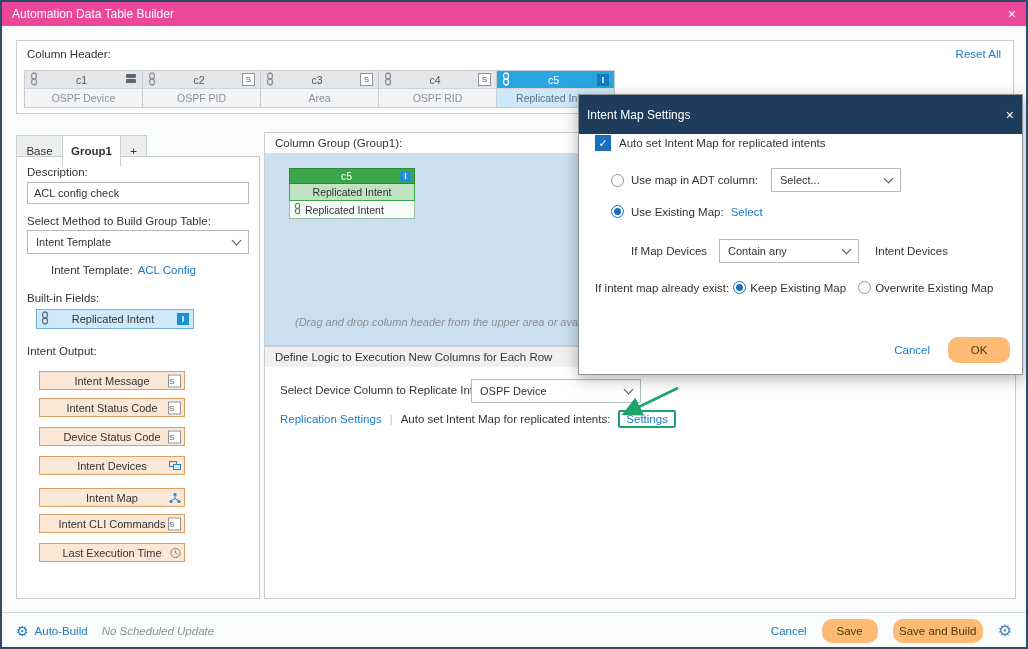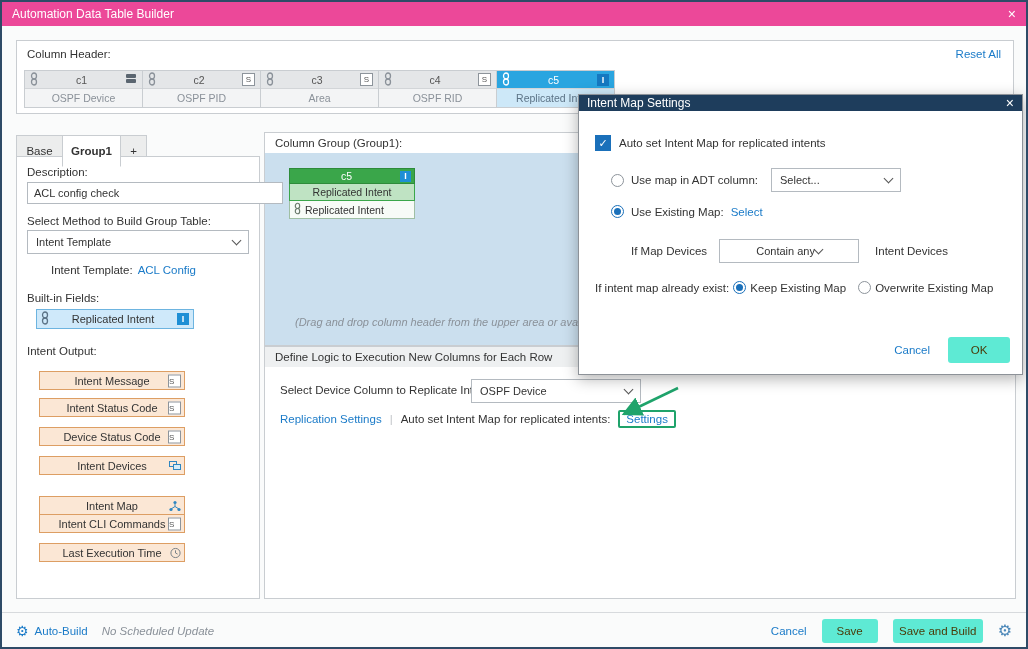--- a/index.html
+++ b/index.html
@@ -31,28 +31,28 @@
   .obtn{position:absolute;left:22px;width:146px;height:19px;box-sizing:border-box;background:#fbe7d5;border:1px solid #dd9e63;font-size:11px;color:#333;display:flex;align-items:center;justify-content:center;cursor:grab;}
   .obtn .oicon{position:absolute;right:3px;top:50%;transform:translateY(-50%);display:flex;align-items:center;}
   .drop{position:absolute;background:#cbdfee;border:1px solid #c9cdd1;border-top:none;box-sizing:border-box;}
   .grp{position:absolute;width:126px;cursor:grab;}
   .grp-h{height:16px;background:#3aa64a;border:1px solid #2e8b3a;box-sizing:border-box;display:flex;align-items:center;padding:0 3px;}
   .grp-h .gid{flex:1;text-align:center;color:#fff;font-size:10.5px;}
   .grp-sub{height:17px;line-height:16px;background:#bfe3c3;border:1px solid #3aa64a;border-top:none;text-align:center;font-size:10.5px;box-sizing:border-box;}
   .grp-cell{height:18px;background:#f7fbf7;border:1px solid #9fbfa4;border-top:none;display:flex;align-items:center;gap:4px;padding:0 4px;font-size:10.5px;box-sizing:border-box;}
   .secbar{position:absolute;height:22px;background:#eef0f1;border:1px solid #c9cdd1;box-sizing:border-box;display:flex;align-items:center;padding:0 10px;font-size:11.5px;}
   .dlg{position:absolute;left:576px;top:92px;width:445px;height:281px;background:#fff;border:1px solid #8d9298;box-shadow:0 4px 14px rgba(0,0,0,.3);z-index:20;box-sizing:border-box;}
-  .dlg .dtitle{height:16px;background:#1e3d5c;color:#fff;display:flex;align-items:center;padding:0 8px;font-size:12px;}
+  .dlg .dtitle{height:39px;background:#1e3d5c;color:#fff;display:flex;align-items:center;padding:0 8px;font-size:12px;}
   .dlg .dtitle .close{margin-left:auto;cursor:pointer;font-size:14px;}
   .row{position:absolute;display:flex;align-items:center;}
   .chk{width:14px;height:14px;background:#1a70ba;border:1px solid #1a70ba;color:#fff;font-size:11px;line-height:14px;text-align:center;flex:none;cursor:pointer;}
   .radio{width:13px;height:13px;border:1px solid #8d949b;border-radius:50%;background:#fff;display:inline-flex;align-items:center;justify-content:center;box-sizing:border-box;flex:none;cursor:pointer;}
   .radio.on{border-color:#1a70ba;}
   .radio .dot{width:7px;height:7px;border-radius:50%;background:#1a70ba;}
-  .goldbtn{background:#5eead4;border:none;border-radius:3px;color:#4a3b09;font-size:11.5px;display:flex;align-items:center;justify-content:center;cursor:pointer;box-sizing:border-box;}
+  .goldbtn{background:#fdba74;border:none;border-radius:10px;color:#4a3b09;font-size:11.5px;display:flex;align-items:center;justify-content:center;cursor:pointer;box-sizing:border-box;}
   .hlbox{border:2px solid #1fa36b;padding:1px 6px;border-radius:2px;display:flex;align-items:center;}
   .footer{position:absolute;left:0;right:0;top:610px;height:35px;border-top:1px solid #d7dadd;background:#fafbfb;}
   .gear{font-size:14px;line-height:1;}
   .italic{font-style:italic;}
 </style>
 </head>
 <body>
 
 <div class="window">
 
@@ -131,21 +131,21 @@
     </div>
   <div class="tab active" style="left:60px;top:133px;width:59px;">
       <span>Group1</span>
     </div>
   <div class="tab" style="left:118px;top:133px;width:27px;">
       <span>+</span>
     </div>
 
   <div class="panel" style="left:14px;top:154px;width:244px;height:443px;z-index:1;">
     <span class="abs lbl" style="left:10px;top:9px;">Description:</span>
-    <input class="txt" style="left: 10px; top: 25px; width: 256px; height: 22px;" value="ACL config check">
+    <input class="txt" style="left: 10px; top: 25px; width: 222px; height: 22px;" value="ACL config check">
     <span class="abs lbl" style="left:10px;top:58px;">Select Method to Build Group Table:</span>
     <div class="select" style="left:10px;top:73px;width:222px;">
       <span>Intent Template</span>
       <span class="chev"></span>
     </div>
     <div class="abs" style="left:10px;top:107px;display:flex;gap:5px;margin-left:24px;">
       <span class="lbl">Intent Template:</span>
       <span class="lnk">ACL Config</span>
     </div>
     <span class="abs lbl" style="left:10px;top:135px;">Built-in Fields:</span>
@@ -173,21 +173,21 @@
     </div>
     <div class="obtn" style="top:299px;">
       <span>Intent Devices</span>
       <span class="oicon">
           <svg width="12" height="10" viewBox="0 0 12 10">
             <rect x="0.5" y="0.5" width="7" height="5" fill="none" stroke="#2e86c1"></rect>
             <rect x="4.5" y="3.5" width="7" height="5" fill="#d6ecf8" stroke="#2e86c1"></rect>
           </svg>
         </span>
     </div>
-    <div class="obtn" style="top:339px;">
+    <div class="obtn" style="top:331px;">
       <span>Intent Map</span>
       <span class="oicon">
           <svg width="12" height="11" viewBox="0 0 12 11">
             <path d="M6 3.5 V6 M6 6 L2 8.5 M6 6 L10 8.5" stroke="#2e86c1" fill="none"></path>
             <circle cx="6" cy="2" r="1.6" fill="#2e86c1"></circle>
             <circle cx="2" cy="9" r="1.6" fill="#2e86c1"></circle>
             <circle cx="10" cy="9" r="1.6" fill="#2e86c1"></circle>
           </svg>
         </span>
     </div>
@@ -275,21 +275,21 @@
     </div>
     <div class="row" style="left:32px;top:110px;gap:7px;">
       <span class="radio on">
           <span class="dot"></span>
         </span>
       <span class="lbl">Use Existing Map:</span>
       <span class="lnk">Select</span>
     </div>
     <div class="row" style="left:52px;top:144px;gap:12px;">
       <span class="lbl">If Map Devices</span>
-      <div class="select inline" style="width:140px;justify-content:center;">
+      <div class="select inline" style="width:140px;">
         <span>Contain any</span>
         <span class="chev"></span>
       </div>
       <span class="lbl" style="margin-left:4px;">Intent Devices</span>
     </div>
     <div class="row" style="left:16px;top:186px;gap:4px;">
       <span class="lbl">If intent map already exist:</span>
       <span class="radio on">
           <span class="dot"></span>
         </span>

